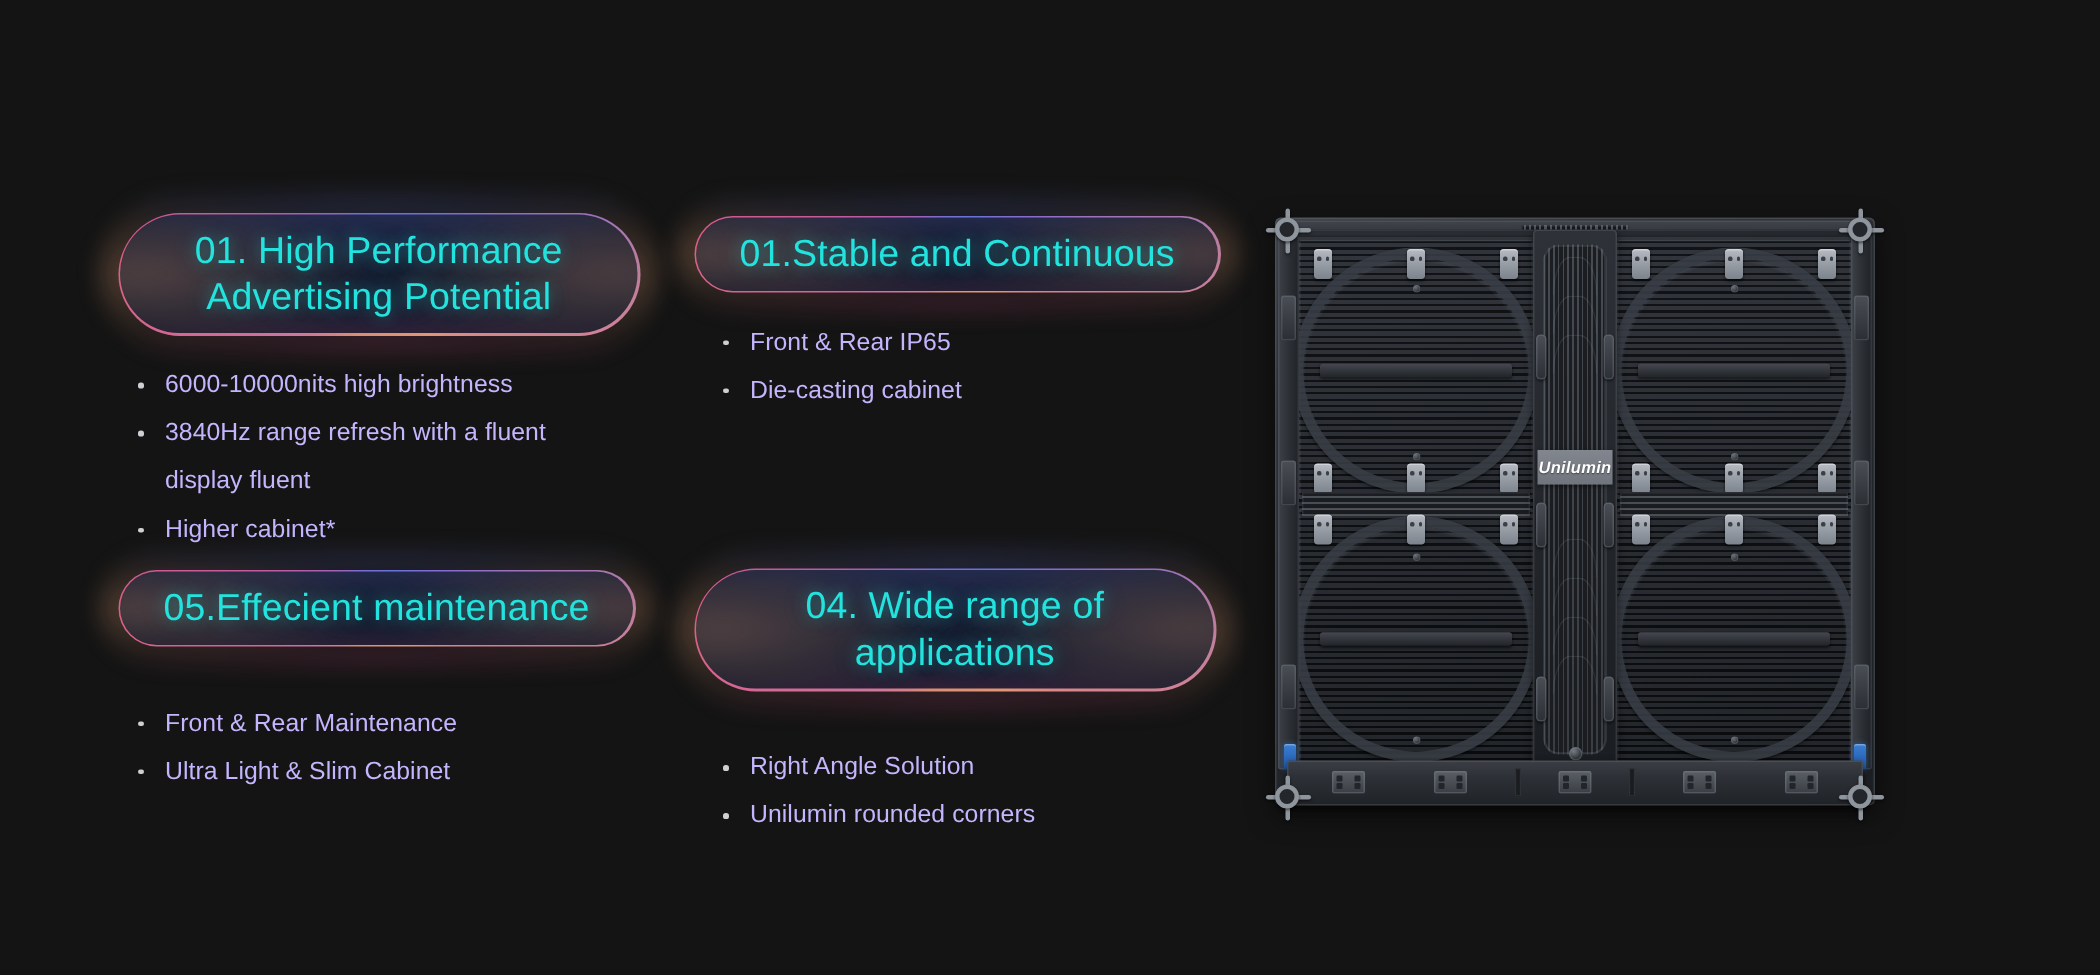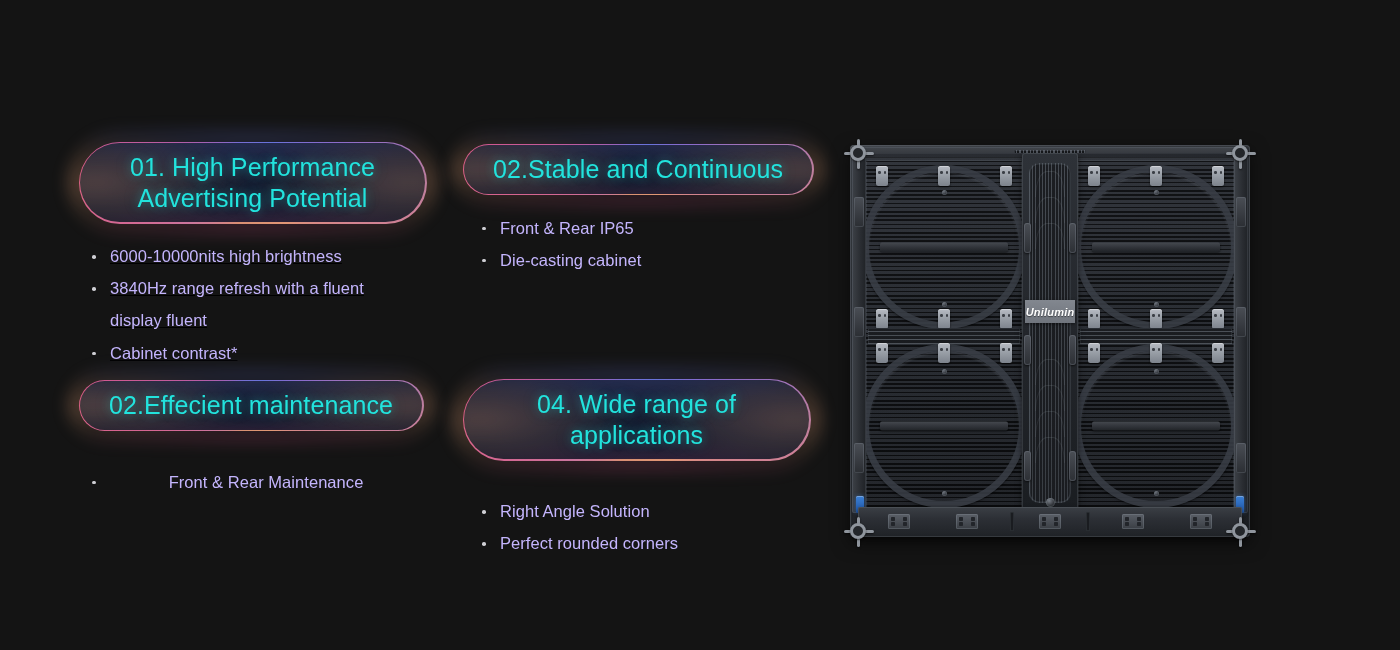--- a/index.html
+++ b/index.html
@@ -110,23 +110,23 @@
     background:#cfcfd4;
   }
   .bullets li.nobullet::before { display:none; }
 
   
   #card-1 { left:80px;  top:143px; width:345px; }
   #card-2 { left:464px; top:145px; width:348px; }
   #card-3 { left:80px;  top:381px; width:342px; }
   #card-4 { left:464px; top:380px; width:345px; }
 
-  #card-1 .bullets { margin-left:8px; margin-top:18px;text-decoration:underline; }
+  #card-1 .bullets { margin-left:8px; margin-top:18px; }
   #card-2 .bullets { margin-left:14px; margin-top:18px; }
-  #card-3 .bullets { margin-left:8px; margin-top:36px;text-align:center; }
+  #card-3 .bullets { margin-left:8px; margin-top:36px; }
   #card-4 .bullets { margin-left:14px; margin-top:36px; }
 
   
   #product {
     position:absolute;
     left:836px; top:131px;
     width:428px; height:422px;
   }
 
   .cab-shadow {
@@ -434,54 +434,55 @@
   <div class="card" id="card-1">
     <div class="pill">
       <div class="pill-glow"></div>
       <div class="pill-title">01. High Performance
 Advertising Potential</div>
     </div>
     <ul class="bullets">
       <li>6000-10000nits high brightness</li>
       <li>3840Hz range refresh with a fluent</li>
       <li class="nobullet">display fluent</li>
-      <li>Cabinet contrast*</li>
+      <li>Higher cabinet*</li>
     </ul>
   </div>
 
   <div class="card" id="card-2">
     <div class="pill">
       <div class="pill-glow"></div>
-      <div class="pill-title">02.Stable and Continuous</div>
+      <div class="pill-title">01.Stable and Continuous</div>
     </div>
     <ul class="bullets">
       <li>Front &amp; Rear IP65</li>
       <li>Die-casting cabinet</li>
     </ul>
   </div>
 
   <div class="card" id="card-3">
     <div class="pill">
       <div class="pill-glow"></div>
-      <div class="pill-title">02.Effecient maintenance</div>
+      <div class="pill-title">05.Effecient maintenance</div>
     </div>
     <ul class="bullets">
       <li>Front &amp; Rear  Maintenance</li>
+      <li>Ultra Light &amp; Slim Cabinet</li>
     </ul>
   </div>
 
   <div class="card" id="card-4">
     <div class="pill">
       <div class="pill-glow"></div>
       <div class="pill-title">04. Wide range of
 applications</div>
     </div>
     <ul class="bullets">
       <li>Right Angle Solution</li>
-      <li>Perfect rounded corners</li>
+      <li>Unilumin rounded corners</li>
     </ul>
   </div>
 
   <div id="product">
     <div class="cab-shadow"></div>
     <div class="cab-frame"></div>
 
     <div class="top-bar">
       <div class="top-grill"></div>
     </div>

